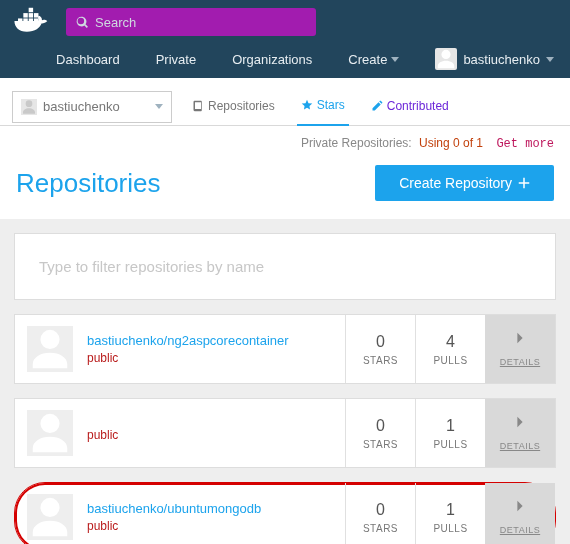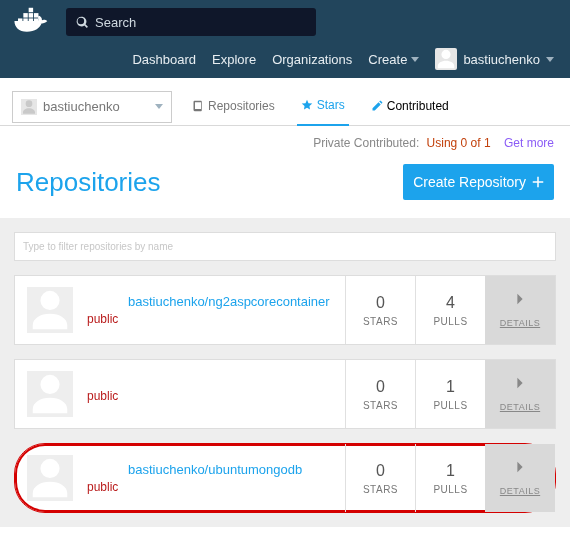--- a/index.html
+++ b/index.html
@@ -18,21 +18,21 @@
     flex-direction: column;
     padding: 6px 12px 0 12px;
   }
   .header-top {
     display: flex;
     align-items: center;
     gap: 10px;
   }
   .logo svg { display:block; }
   .search-bar {
-    background: #0f172a;
+    background: #a21caf;
     border-radius: 3px;
     display: flex;
     align-items: center;
     padding: 4px 10px;
     width: 250px;
     height: 28px;
   }
   .search-bar input {
     background: transparent;
     border: none;
@@ -41,21 +41,21 @@
     font-size: 13px;
     flex: 1;
     margin-left: 6px;
   }
   .search-bar input::placeholder { color: #cfd9e0; }
   .mag-icon { fill: #cfd9e0; }
   .header-bottom {
     display: flex;
     justify-content: flex-end;
     align-items: center;
-    gap: 16px;
+    gap: 36px;
     margin-top: 10px;
     padding-right: 4px;
   }
   .nav-link {
     color: #e7edf1;
     font-size: 13px;
     cursor: pointer;
   }
   .nav-link.create { display:flex; align-items:center; gap:4px;}
   .caret-down {
@@ -113,50 +113,50 @@
   .book-icon{fill:#777;}
   .star-icon{fill:#1ca3ec;}
   .edit-icon{fill:#1ca3ec;}
   
   .quota {
     text-align:right;
     font-size:12px;
     color:#888;
     padding:10px 16px;
   }
-  .quota .getmore { color:#8b5cf6; margin-left:10px; cursor:pointer;}
+  .quota .getmore { color:#be185d; margin-left:10px; cursor:pointer;font-family:Liberation Mono, monospace;}
   
   .main-head {
     display:flex;
     justify-content:space-between;
     align-items:center;
     padding:4px 16px 18px 16px;
   }
   .main-title {
     color:#1ca3ec;
     font-size:26px;
     font-weight:400;
   }
   .create-btn {
     background:#1ca3ec;
     color:#fff;
     font-size:14px;
-    padding:10px 10px;
+    padding:10px 24px;
     border-radius:2px;
     cursor:pointer;
     display:flex;align-items:center;gap:6px;
   }
   .plus-icon{fill:#fff;}
   .content-area { background:#eeeeee; padding:14px; }
   .filter-row input {
     width:100%;
     border:1px solid #ddd;
     background:#fff;
-    padding:8px;
-    font-size:10px;
+    padding:24px;
+    font-size:15px;
     color:#555;
   }
   .filter-row input::placeholder{ color:#c7c7c7; }
   .repo-list { margin-top:14px; display:flex; flex-direction:column; gap:14px; }
   .repo-row {
     background:#fff;
     border:1px solid #ddd;
     display:flex;
     align-items:stretch;
     height:70px;
@@ -167,21 +167,21 @@
     border-radius:31px;
   }
   .repo-left {
     display:flex; align-items:center; gap:14px; flex:1; padding:10px 12px;
   }
   .repo-av {
     width:46px;height:46px;background:#eee;display:flex;align-items:flex-end;justify-content:center;overflow:hidden;
   }
   .repo-av svg{fill:#fff;}
   .repo-name {
-    color:#1ca3ec; font-size:13px; cursor:pointer;margin-left:41px;
+    color:#1ca3ec; font-size:13px; cursor:pointer;
   }
   .repo-vis { color:#b91c1c; font-size:12px; margin-top:3px;}
   .stat {
     width:70px;
     border-left:1px solid #e0e0e0;
     display:flex;flex-direction:column;align-items:center;justify-content:center;
     color:#777;
   }
   .stat .num{font-size:16px;color:#555;}
   .stat .lbl{font-size:10px;letter-spacing:0.5px;margin-top:4px;}
@@ -217,21 +217,21 @@
     </div>
     <div class="search-bar">
       <svg class="mag-icon" width="13" height="13" viewBox="0 0 16 16">
           <path d="M11.7 10.3a6 6 0 10-1.4 1.4l3 3 1.4-1.4-3-3zM6 10a4 4 0 110-8 4 4 0 010 8z"></path>
         </svg>
       <input placeholder="Search" style="">
     </div>
   </div>
   <div class="header-bottom">
     <span class="nav-link">Dashboard</span>
-    <span class="nav-link">Explore</span>
+    <span class="nav-link">Private</span>
     <span class="nav-link">Organizations</span>
     <span class="nav-link create">
       <span>Create</span>
       <span class="caret-down"></span>
     </span>
     <span class="user-chip">
       <span class="user-av">
         <svg width="22" height="22" viewBox="0 0 24 24" class="silhouette">
             <path d="M12 12a5 5 0 100-10 5 5 0 000 10zm0 2c-5 0-9 2.5-9 6v2h18v-2c0-3.5-4-6-9-6z"></path>
           </svg>
@@ -260,31 +260,31 @@
           <path d="M3 1h9a1 1 0 011 1v12a1 1 0 01-1 1H4a2 2 0 01-2-2V3a2 2 0 011-2zm1 2v9h8V3H4z"></path>
         </svg>
       <span>Repositories</span>
     </div>
     <div class="subtab active">
       <svg class="star-icon" width="12" height="12" viewBox="0 0 16 16">
           <path d="M8 1l2 4.5 5 .5-3.7 3.3L12 14 8 11.5 4 14l.7-4.7L1 6l5-.5L8 1z"></path>
         </svg>
       <span>Stars</span>
     </div>
-    <div class="subtab" style="color:#000000">
+    <div class="subtab" style="color:#6d28d9">
       <svg class="edit-icon" width="12" height="12" viewBox="0 0 16 16">
           <path d="M2 11l8-8 3 3-8 8H2v-3zM11 2l1-1a1 1 0 011 0l2 2a1 1 0 010 1l-1 1-3-3z"></path>
         </svg>
       <span>Contributed</span>
     </div>
   </div>
 </div>
 
 <div class="quota">
-  <span>Private Contributed:</span>
+  <span>Private Repositories:</span>
   <span style="color:#c2410c;margin-left:4px;">Using 0 of 1</span>
   <span class="getmore">Get more</span>
 </div>
 
 <div class="main-head">
   <h1 class="main-title">Repositories</h1>
   <div class="create-btn">
     <span>Create Repository</span>
     <svg class="plus-icon" width="12" height="12" viewBox="0 0 16 16">
         <path d="M7 1h2v6h6v2H9v6H7V9H1V7h6V1z"></path>

